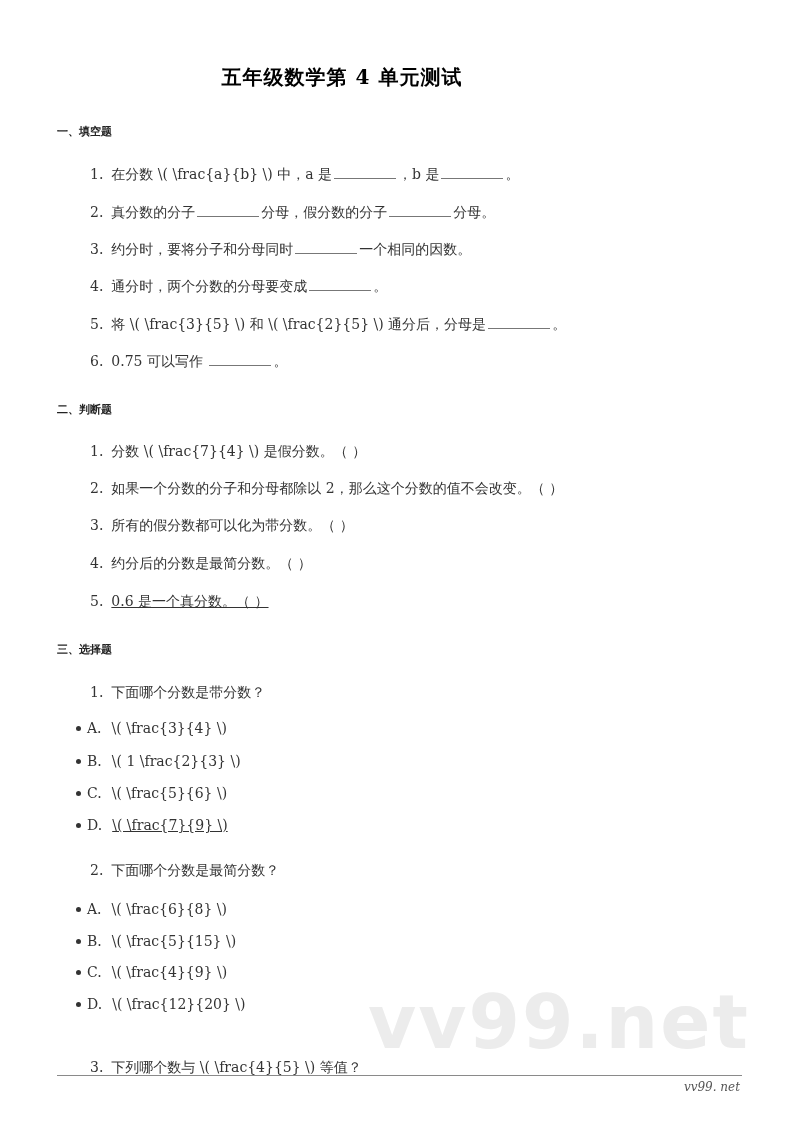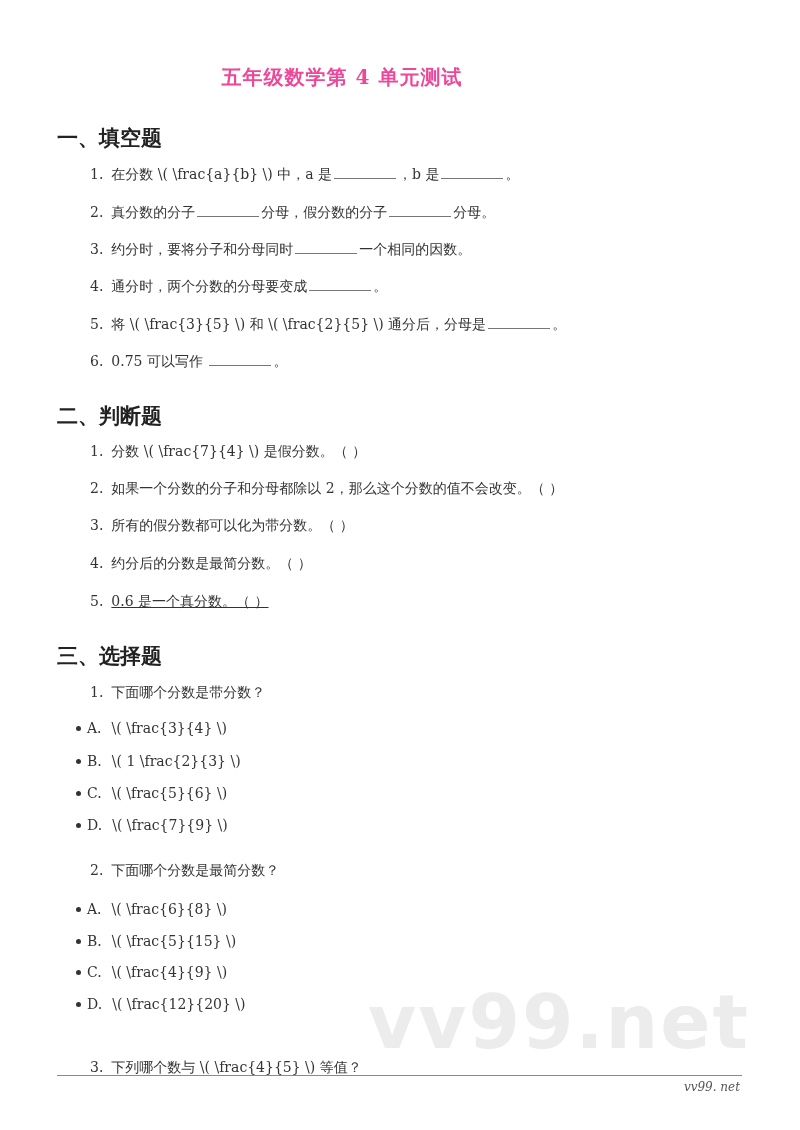--- a/index.html
+++ b/index.html
@@ -3,24 +3,24 @@
   <meta charset="utf-8">
   <style>
     html, body { margin: 0; padding: 0; background: #ffffff; }
     body {
       width: 800px; height: 1130px; position: relative; overflow: hidden;
       font-family: "DejaVu Serif", "Liberation Serif", serif;
       color: #333333;
     }
     .title {
       position: absolute; left: 0; top: 64px; width: 684px; text-align: center;
-      font-size: 20px; font-weight: bold; color: #ec4899; letter-spacing: 1px;
+      font-size: 20px; font-weight: bold; color: #000000; letter-spacing: 1px;
     }
     .section-heading {
-      position: absolute; left: 57px; font-size: 21px; font-weight: bold; color: #222222;
+      position: absolute; left: 57px; font-size: 11px; font-weight: bold; color: #222222;
       font-family: "DejaVu Sans", "Liberation Sans", sans-serif;
     }
     .q {
       position: absolute; left: 90px; font-size: 14px; color: #333333; white-space: nowrap;
     }
     .q .num { display: inline-block; margin-right: 8px; }
     .blank {
       display: inline-block; width: 62px; border-bottom: 1px solid #777777;
       height: 1px; vertical-align: baseline; margin: 0 2px;
     }
@@ -104,21 +104,21 @@
 </div>
 <div class="opt" style="top:720px;">
   <span class="bullet"></span><span class="letter">A.</span><span>\( \frac{3}{4} \)</span>
 </div>
 <div class="opt" style="top:753px;">
   <span class="bullet"></span><span class="letter">B.</span><span>\( 1 \frac{2}{3} \)</span>
 </div>
 <div class="opt" style="top:785px;">
   <span class="bullet"></span><span class="letter">C.</span><span>\( \frac{5}{6} \)</span>
 </div>
-<div class="opt" style="top:817px;">
+<div class="opt" style="top:817px;text-decoration:underline;">
   <span class="bullet"></span><span class="letter">D.</span><span>\( \frac{7}{9} \)</span>
 </div>
 
 <div class="q" style="top:862px;">
   <span class="num">2.</span><span>下面哪个分数是最简分数？</span>
 </div>
 <div class="opt" style="top:901px;">
   <span class="bullet"></span><span class="letter">A.</span><span>\( \frac{6}{8} \)</span>
 </div>
 <div class="opt" style="top:933px;">

